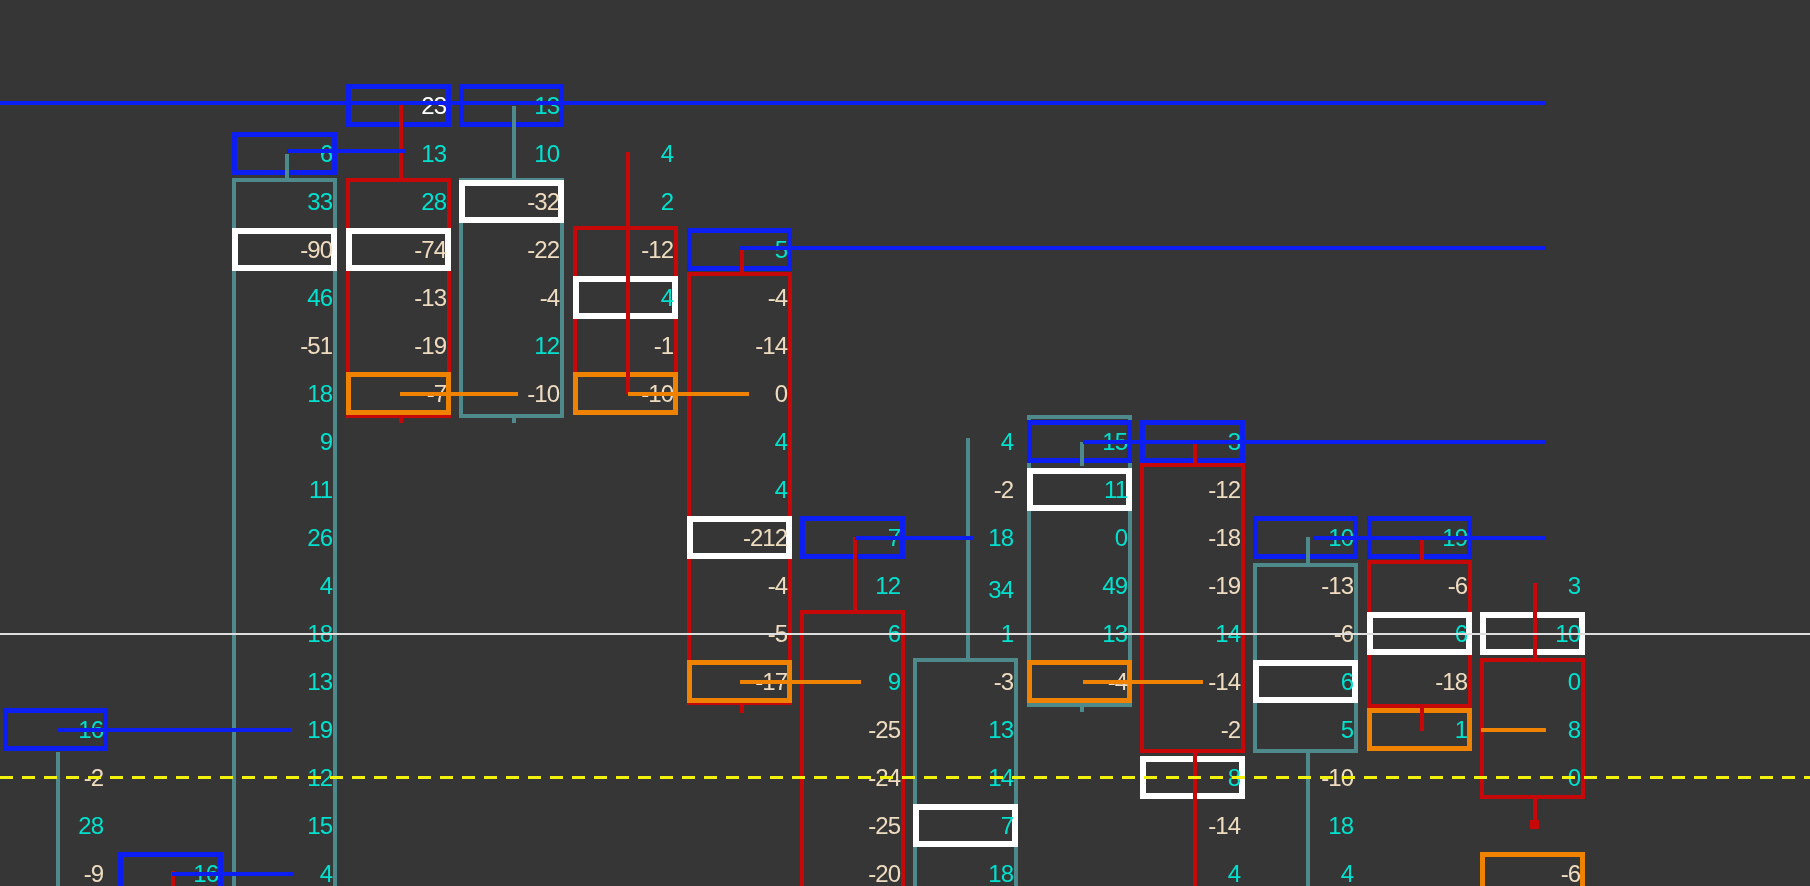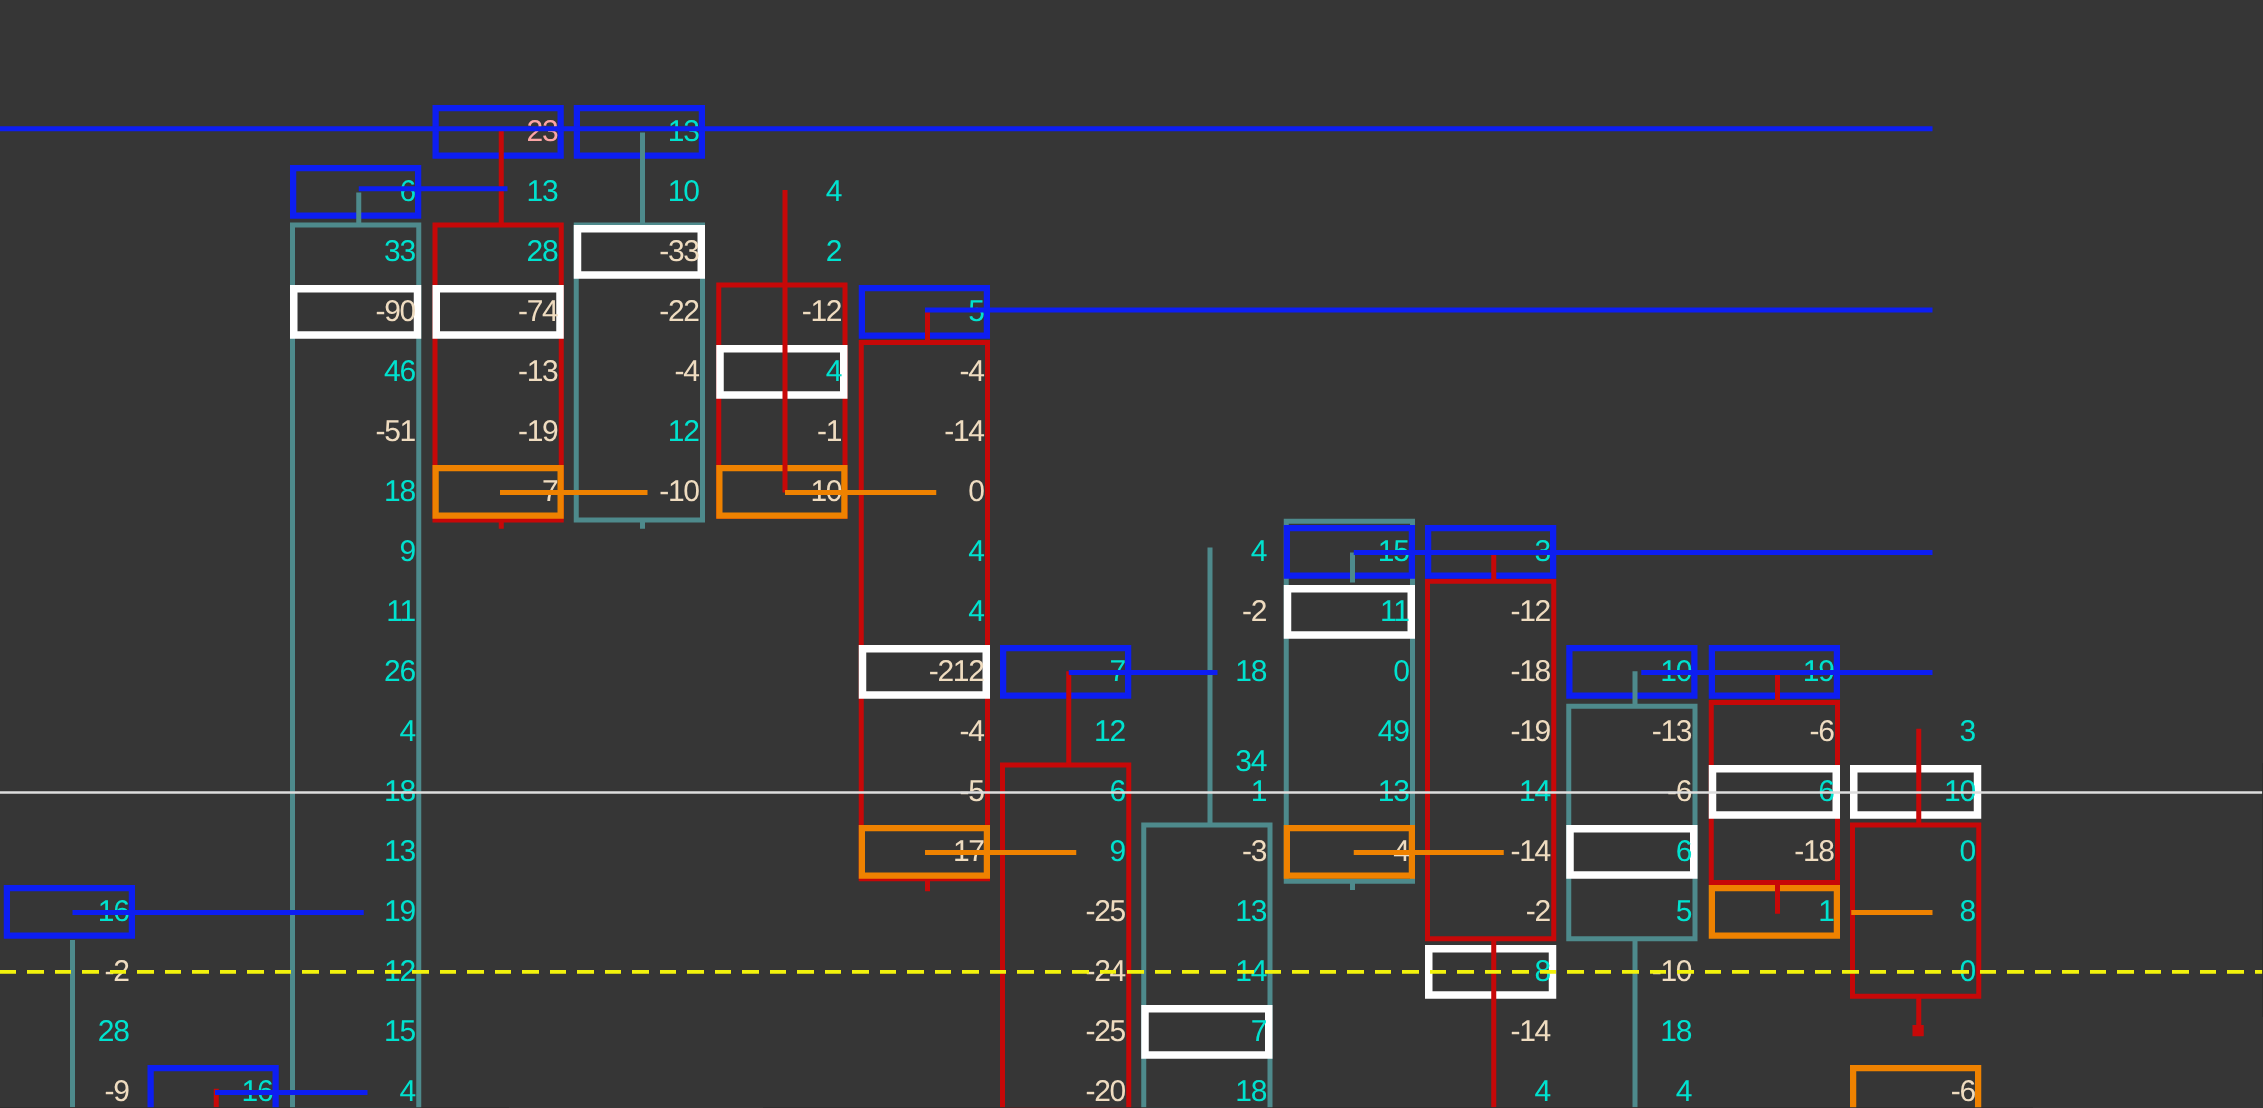--- a/index.html
+++ b/index.html
@@ -53,37 +53,37 @@
     <div class="cell" style="left: 232px; top: 562px; width: 105px; color: rgb(0, 226, 207);">4</div>
     <div class="cell" style="left: 232px; top: 610px; width: 105px; color: rgb(0, 226, 207);">18</div>
     <div class="cell" style="left: 232px; top: 658px; width: 105px; color: rgb(0, 226, 207);">13</div>
     <div class="cell" style="left: 232px; top: 706px; width: 105px; color: rgb(0, 226, 207);">19</div>
     <div class="cell" style="left: 232px; top: 754px; width: 105px; color: rgb(0, 226, 207);">12</div>
     <div class="cell" style="left: 232px; top: 802px; width: 105px; color: rgb(0, 226, 207);">15</div>
     <div class="cell" style="left: 232px; top: 850px; width: 105px; color: rgb(0, 226, 207);">4</div>
     <div class="wick" style="position: absolute; left: 285px; top: 154px; width: 4px; height: 25px; background: rgb(78, 138, 140); z-index: 40;"></div>
     <div class="body-box" style="position: absolute; left: 346px; top: 178px; width: 105px; height: 240px; border: 4px solid rgb(199, 8, 8); box-sizing: border-box; z-index: 10;"></div>
     <div class="row-box" style="position: absolute; left: 346px; top: 84px; width: 105px; height: 43px; border: 5px solid rgb(13, 30, 242); box-sizing: border-box; z-index: 20;"></div>
-    <div class="cell" style="left: 346px; top: 82px; width: 105px; color: #fca5a5;">23</div>
+    <div class="cell" style="left: 346px; top: 82px; width: 105px; color: #ffffff;">23</div>
     <div class="cell" style="left: 346px; top: 130px; width: 105px; color: rgb(0, 226, 207);">13</div>
     <div class="cell" style="left: 346px; top: 178px; width: 105px; color: rgb(0, 226, 207);">28</div>
     <div class="row-box" style="position: absolute; left: 346px; top: 228px; width: 105px; height: 43px; border: 6px solid rgb(255, 255, 255); box-sizing: border-box; z-index: 20;"></div>
     <div class="cell" style="left: 346px; top: 226px; width: 105px; color: rgb(239, 220, 192);">-74</div>
     <div class="cell" style="left: 346px; top: 274px; width: 105px; color: rgb(239, 220, 192);">-13</div>
     <div class="cell" style="left: 346px; top: 322px; width: 105px; color: rgb(239, 220, 192);">-19</div>
     <div class="row-box" style="position: absolute; left: 346px; top: 372px; width: 105px; height: 43px; border: 5px solid rgb(239, 130, 0); box-sizing: border-box; z-index: 20;"></div>
     <div class="cell" style="left: 346px; top: 370px; width: 105px; color: rgb(239, 220, 192);">-7</div>
     <div class="wick" style="position: absolute; left: 399px; top: 104px; width: 4px; height: 75px; background: rgb(199, 8, 8); z-index: 40;"></div>
     <div class="wick" style="position: absolute; left: 399px; top: 417px; width: 4px; height: 6px; background: rgb(199, 8, 8); z-index: 40;"></div>
     <div class="body-box" style="position: absolute; left: 459px; top: 178px; width: 105px; height: 240px; border: 4px solid rgb(78, 138, 140); box-sizing: border-box; z-index: 10;"></div>
     <div class="row-box" style="position: absolute; left: 459px; top: 84px; width: 105px; height: 43px; border: 5px solid rgb(13, 30, 242); box-sizing: border-box; z-index: 20;"></div>
     <div class="cell" style="left: 459px; top: 82px; width: 105px; color: rgb(0, 226, 207);">13</div>
     <div class="cell" style="left: 459px; top: 130px; width: 105px; color: rgb(0, 226, 207);">10</div>
     <div class="row-box" style="position: absolute; left: 459px; top: 180px; width: 105px; height: 43px; border: 6px solid rgb(255, 255, 255); box-sizing: border-box; z-index: 20;"></div>
-    <div class="cell" style="left: 459px; top: 178px; width: 105px; color: rgb(239, 220, 192);">-33</div>
+    <div class="cell" style="left: 459px; top: 178px; width: 105px; color: rgb(239, 220, 192);">-32</div>
     <div class="cell" style="left: 459px; top: 226px; width: 105px; color: rgb(239, 220, 192);">-22</div>
     <div class="cell" style="left: 459px; top: 274px; width: 105px; color: rgb(239, 220, 192);">-4</div>
     <div class="cell" style="left: 459px; top: 322px; width: 105px; color: rgb(0, 226, 207);">12</div>
     <div class="cell" style="left: 459px; top: 370px; width: 105px; color: rgb(239, 220, 192);">-10</div>
     <div class="wick" style="position: absolute; left: 512px; top: 106px; width: 4px; height: 73px; background: rgb(78, 138, 140); z-index: 40;"></div>
     <div class="wick" style="position: absolute; left: 512px; top: 417px; width: 4px; height: 6px; background: rgb(78, 138, 140); z-index: 40;"></div>
     <div class="body-box" style="position: absolute; left: 573px; top: 226px; width: 105px; height: 189px; border: 4px solid rgb(199, 8, 8); box-sizing: border-box; z-index: 10;"></div>
     <div class="cell" style="left: 573px; top: 130px; width: 105px; color: rgb(0, 226, 207);">4</div>
     <div class="cell" style="left: 573px; top: 178px; width: 105px; color: rgb(0, 226, 207);">2</div>
     <div class="cell" style="left: 573px; top: 226px; width: 105px; color: rgb(239, 220, 192);">-12</div>
@@ -117,21 +117,21 @@
     <div class="cell" style="left: 800px; top: 658px; width: 105px; color: rgb(0, 226, 207);">9</div>
     <div class="cell" style="left: 800px; top: 706px; width: 105px; color: rgb(239, 220, 192);">-25</div>
     <div class="cell" style="left: 800px; top: 754px; width: 105px; color: rgb(239, 220, 192);">-24</div>
     <div class="cell" style="left: 800px; top: 802px; width: 105px; color: rgb(239, 220, 192);">-25</div>
     <div class="cell" style="left: 800px; top: 850px; width: 105px; color: rgb(239, 220, 192);">-20</div>
     <div class="wick" style="position: absolute; left: 853px; top: 537px; width: 4px; height: 74px; background: rgb(199, 8, 8); z-index: 40;"></div>
     <div class="body-box" style="position: absolute; left: 913px; top: 658px; width: 105px; height: 232px; border: 4px solid rgb(78, 138, 140); box-sizing: border-box; z-index: 10;"></div>
     <div class="cell" style="left: 913px; top: 418px; width: 105px; color: rgb(0, 226, 207);">4</div>
     <div class="cell" style="left: 913px; top: 466px; width: 105px; color: rgb(239, 220, 192);">-2</div>
     <div class="cell" style="left: 913px; top: 514px; width: 105px; color: rgb(0, 226, 207);">18</div>
-    <div class="cell" style="left: 913px; top: 586px; width: 105px; color: rgb(0, 226, 207); text-align: right;">34</div>
+    <div class="cell" style="left: 913px; top: 566px; width: 105px; color: rgb(0, 226, 207); text-align: right;">34</div>
     <div class="cell" style="left: 913px; top: 610px; width: 105px; color: rgb(0, 226, 207);">1</div>
     <div class="cell" style="left: 913px; top: 658px; width: 105px; color: rgb(239, 220, 192);">-3</div>
     <div class="cell" style="left: 913px; top: 706px; width: 105px; color: rgb(0, 226, 207);">13</div>
     <div class="cell" style="left: 913px; top: 754px; width: 105px; color: rgb(0, 226, 207);">14</div>
     <div class="row-box" style="position: absolute; left: 913px; top: 804px; width: 105px; height: 43px; border: 6px solid rgb(255, 255, 255); box-sizing: border-box; z-index: 20;"></div>
     <div class="cell" style="left: 913px; top: 802px; width: 105px; color: rgb(0, 226, 207);">7</div>
     <div class="cell" style="left: 913px; top: 850px; width: 105px; color: rgb(0, 226, 207);">18</div>
     <div class="wick" style="position: absolute; left: 966px; top: 438px; width: 4px; height: 221px; background: rgb(78, 138, 140); z-index: 40;"></div>
     <div class="body-box" style="position: absolute; left: 1027px; top: 415px; width: 105px; height: 292px; border: 4px solid rgb(78, 138, 140); box-sizing: border-box; z-index: 10;"></div>
     <div class="row-box" style="position: absolute; left: 1027px; top: 420px; width: 105px; height: 43px; border: 5px solid rgb(13, 30, 242); box-sizing: border-box; z-index: 20;"></div>

